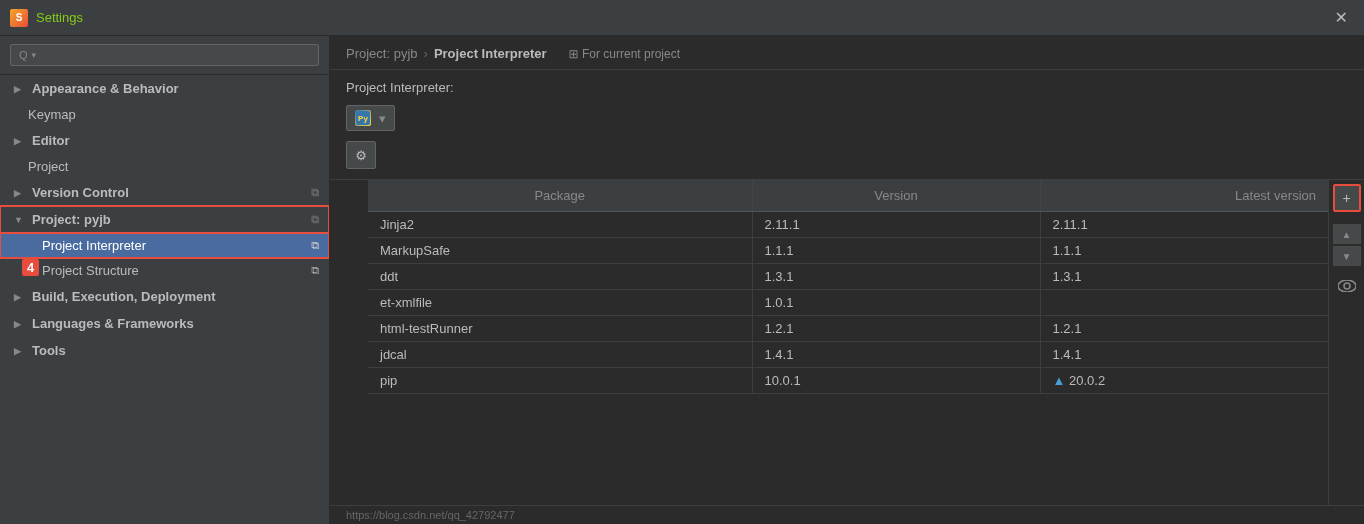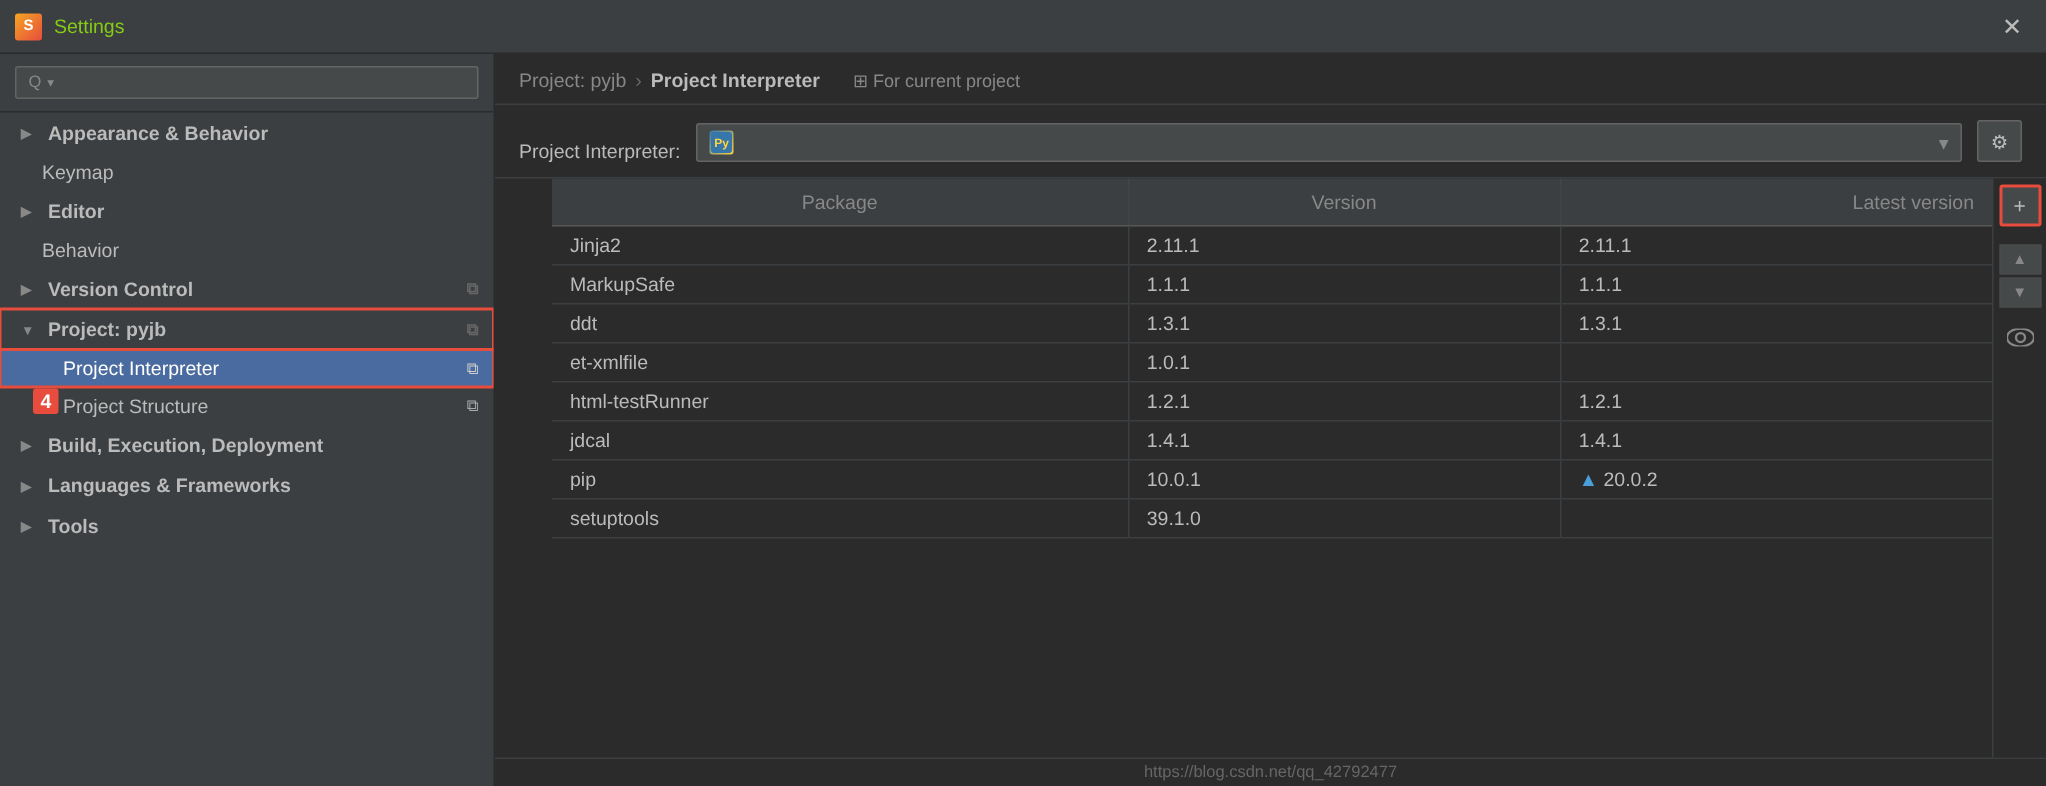--- a/index.html
+++ b/index.html
@@ -144,24 +144,25 @@
       color: #888;
       font-size: 12px;
       display: flex;
       align-items: center;
       gap: 4px;
     }
 
     
     .interpreter-row {
       display: flex;
-      align-items: flex-end;
+      align-items: flex-start;
       padding: 10px 16px;
       gap: 10px;
       border-bottom: 1px solid #3c3f41;
+      flex-direction: column;
     }
     .interpreter-label {
       color: #bbbbbb;
       white-space: nowrap;
       font-size: 13px;
     }
     .interpreter-dropdown {
       flex: 1;
       background: #45494a;
       border: 1px solid #646464;
@@ -281,21 +282,21 @@
       cursor: pointer;
       font-size: 16px;
       margin-top: 4px;
     }
 
     
     .status-bar {
       padding: 3px 16px;
       background: #2b2b2b;
       border-top: 1px solid #3c3f41;
-      text-align: center;
+      text-align: left;
       color: #666;
       font-size: 11px;
     }
     .badge-4 {
       position: absolute;
       background: #e74c3c;
       color: white;
       font-size: 13px;
       font-weight: bold;
       padding: 1px 5px;
@@ -334,21 +335,21 @@
     <div class="sidebar-item" style="padding-left:28px;">
       <span>Keymap</span>
     </div>
 
     <div class="sidebar-category">
       <span class="arrow">▶</span>
       <span>Editor</span>
     </div>
 
     <div class="sidebar-item" style="padding-left:28px;">
-      <span>Behavior</span>
+      <span>Project</span>
     </div>
 
     <div class="sidebar-category">
       <span class="arrow">▶</span>
       <span>Version Control</span>
       <span class="copy-icon">⧉</span>
     </div>
 
     <div style="position:relative;">
       <div class="sidebar-category highlight-red" style="font-weight:bold;">
@@ -451,25 +452,20 @@
               <tr>
                 <td>jdcal</td>
                 <td>1.4.1</td>
                 <td>1.4.1</td>
               </tr>
               <tr>
                 <td>pip</td>
                 <td>10.0.1</td>
                 <td><span style="color:#4a9eda;">▲ </span>20.0.2</td>
               </tr>
-              <tr>
-                <td>setuptools</td>
-                <td>39.1.0</td>
-                <td></td>
-              </tr>
             </tbody>
         </table>
       </div>
 
       <div class="right-buttons">
         <div style="position:relative;">
           <div class="right-btn highlight-red-btn">+</div>
 
         </div>
         <div style="margin-top:10px; display:flex; flex-direction:column; gap:0;">

